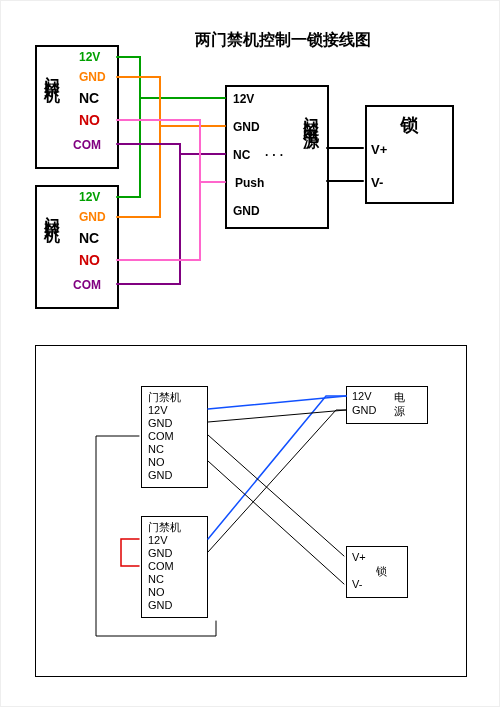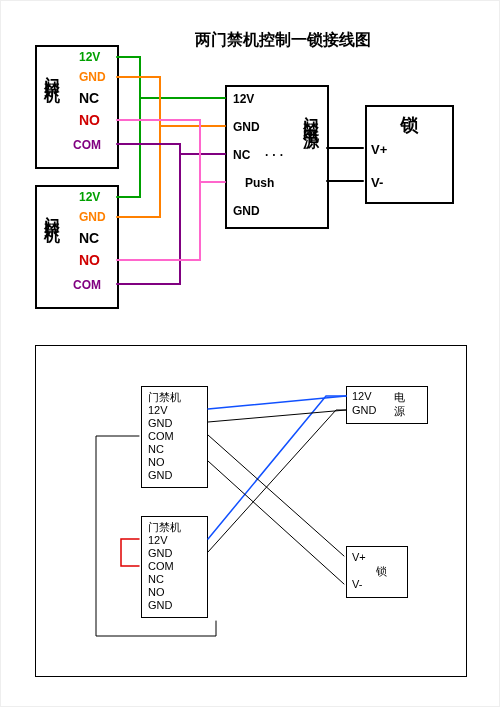--- a/index.html
+++ b/index.html
@@ -42,21 +42,21 @@
     <div class="label" style="left:44px;top:200px;color:#000;font-size:14px;">NC</div>
     <div class="label" style="left:44px;top:222px;color:#d00000;font-size:14px;">NO</div>
     <div class="label" style="left:38px;top:248px;color:#800080;font-size:12px;">COM</div>
 
     <div class="box" style="left:190px;top:55px;width:100px;height:140px;">
       <div class="vtext" style="position:absolute;right:6px;top:15px;font-size:16px;font-weight:bold;">门禁电源</div>
     </div>
     <div class="label" style="left:198px;top:62px;font-size:12px;">12V</div>
     <div class="label" style="left:198px;top:90px;font-size:12px;">GND</div>
     <div class="label" style="left:198px;top:118px;font-size:12px;">NC</div>
-    <div class="label" style="left:210px;top:146px;font-size:12px;">Push</div>
+    <div class="label" style="left:200px;top:146px;font-size:12px;">Push</div>
     <div class="label" style="left:198px;top:174px;font-size:12px;">GND</div>
     <div class="label" style="left:230px;top:118px;font-size:12px;">· · ·</div>
 
     <div class="box" style="left:330px;top:75px;width:85px;height:95px;">
       <div style="position:absolute;width:100%;text-align:center;top:6px;font-size:18px;font-weight:bold;">锁</div>
     </div>
     <div class="label" style="left:336px;top:112px;font-size:13px;">V+</div>
     <div class="label" style="left:336px;top:145px;font-size:13px;">V-</div>
 
     <svg>

